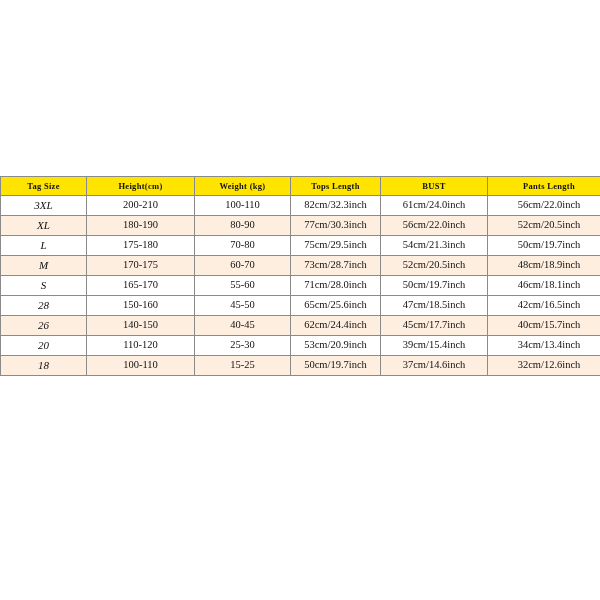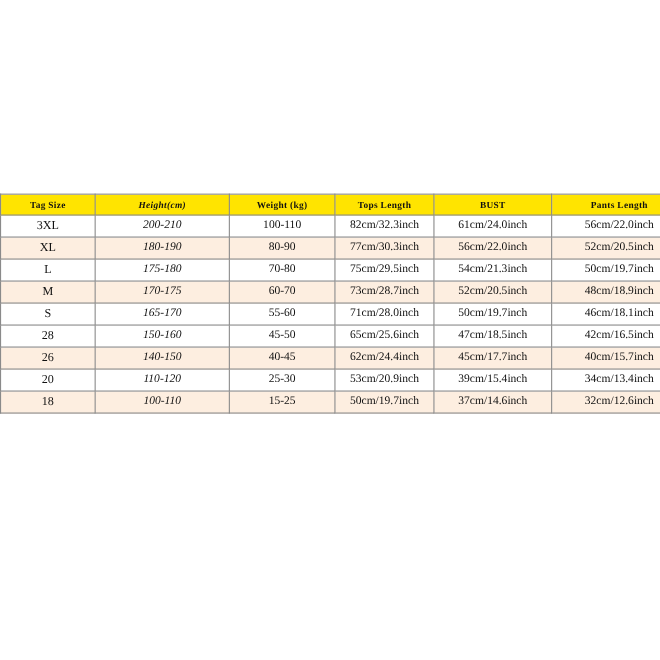--- a/index.html
+++ b/index.html
@@ -53,28 +53,29 @@
   }
   #size-table tbody tr.row-light td {
     background: #ffffff;
   }
   #size-table tbody tr.row-tint td {
     background: #fdeee0;
     margin-left: 43px;
   }
   #size-table tbody td.col-tag {
     font-size: 11px;
+    font-style: italic;
   }
   #size-table tbody td.col-tops,
   #size-table tbody td.col-bust,
   #size-table tbody td.col-pants {
     font-size: 10.5px;
   }
   .c0 { width: 86px; }
-  .c1 { width: 122px; font-style: italic; }
+  .c1 { width: 108px; }
   .c2 { width: 96px; }
   .c3 { width: 90px; }
   .c4 { width: 107px; }
   .c5 { width: 123px; }
 </style>
 </head>
 <body>
 
 <div id="page">
   <table id="size-table">

